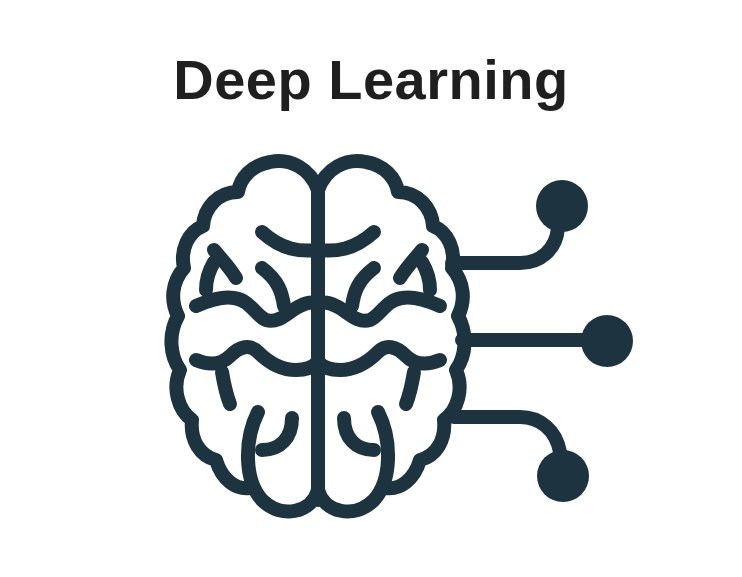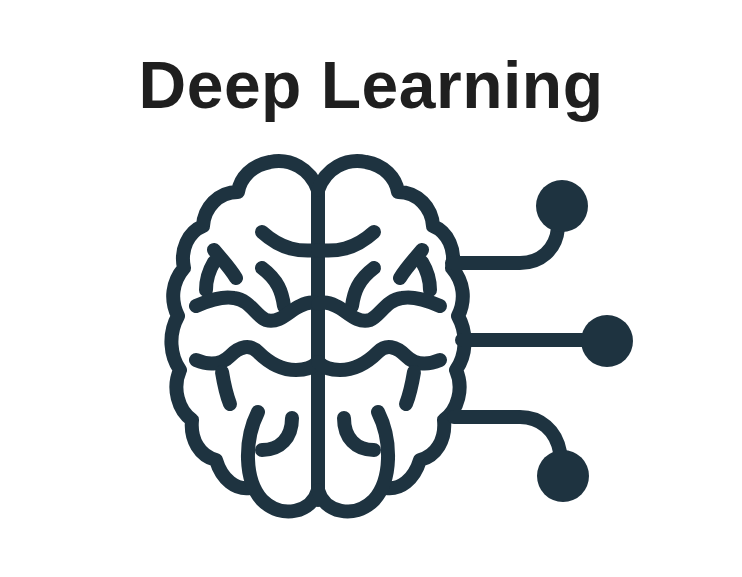--- a/index.html
+++ b/index.html
@@ -1,21 +1,21 @@
 <!DOCTYPE html>
 <html><head>
 <meta charset="utf-8">
 <style>
   html, body { margin: 0; padding: 0; background: #ffffff; }
   body { width: 742px; height: 577px; position: relative; overflow: hidden; }
   .title {
     position: absolute; left: 0; top: 52px; width: 742px;
     text-align: center;
     font-family: "Liberation Sans", "DejaVu Sans", sans-serif;
-    font-weight: 700; font-size: 66px; letter-spacing: 0.5px;
+    font-weight: 700; font-size: 56px; letter-spacing: 0.5px;
     color: #1f1f1f; line-height: 1;
   }
   .logo { position: absolute; left: 0; top: 0; }
 </style>
 </head>
 <body>
 
 <div class="title">Deep Learning</div>
 
 <svg class="logo" width="742" height="577" viewBox="0 0 742 577" fill="none" stroke="#1e3340" stroke-width="14" stroke-linecap="round" stroke-linejoin="round">

